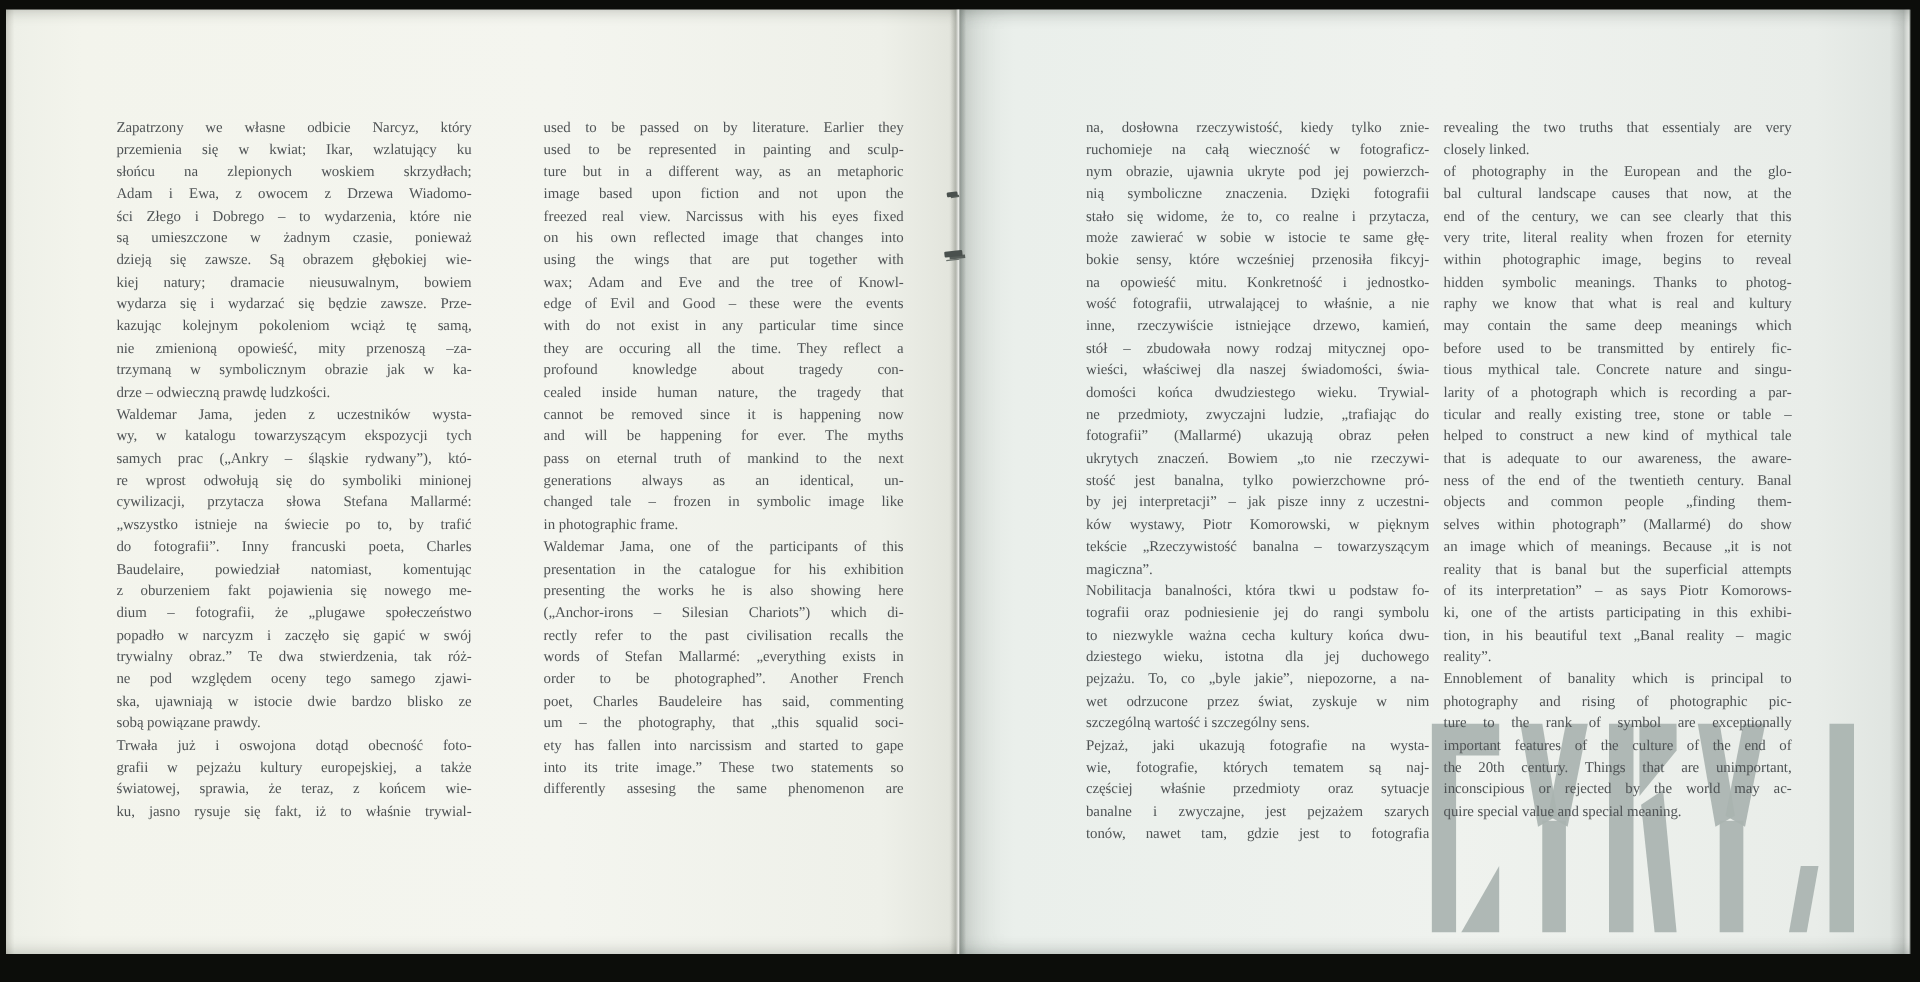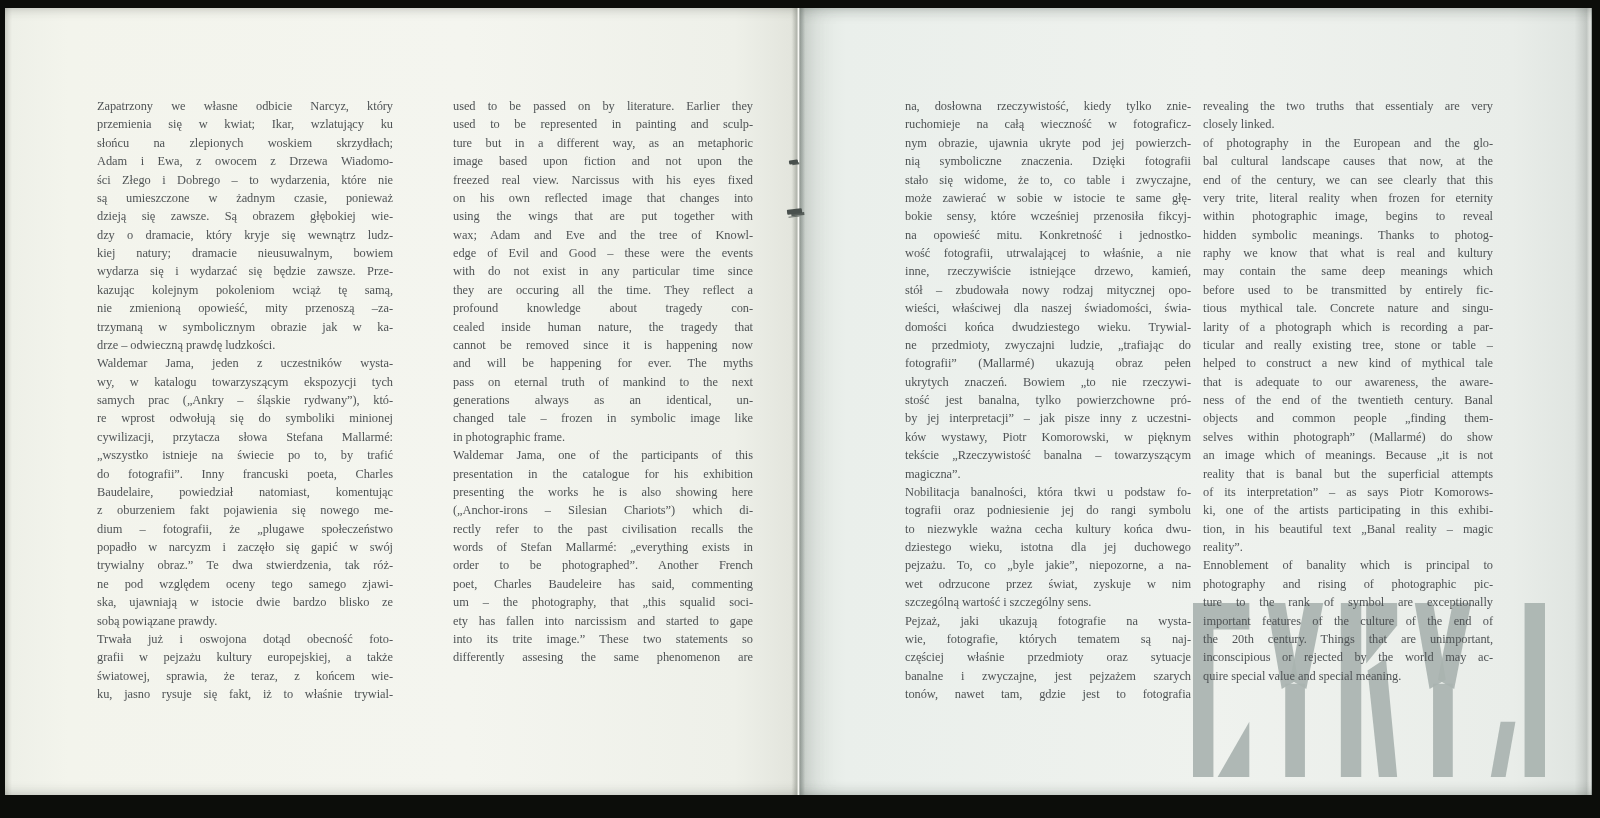--- a/index.html
+++ b/index.html
@@ -60,21 +60,20 @@
 
   <div class="page page-left">
     <div class="col c1">
         <div class="line">Zapatrzony we własne odbicie Narcyz, który</div>
         <div class="line">przemienia się w kwiat; Ikar, wzlatujący ku</div>
         <div class="line">słońcu na zlepionych woskiem skrzydłach;</div>
         <div class="line">Adam i Ewa, z owocem z Drzewa Wiadomo-</div>
         <div class="line">ści Złego i Dobrego – to wydarzenia, które nie</div>
         <div class="line">są umieszczone w żadnym czasie, ponieważ</div>
         <div class="line">dzieją się zawsze. Są obrazem głębokiej wie-</div>
-        <div class="line">dzy o dramacie, który kryje się wewnątrz ludz-</div>
         <div class="line">kiej natury; dramacie nieusuwalnym, bowiem</div>
         <div class="line">wydarza się i wydarzać się będzie zawsze. Prze-</div>
         <div class="line">kazując kolejnym pokoleniom wciąż tę samą,</div>
         <div class="line">nie zmienioną opowieść, mity przenoszą –za-</div>
         <div class="line">trzymaną w symbolicznym obrazie jak w ka-</div>
         <div class="line para-end">drze – odwieczną prawdę ludzkości.</div>
         <div class="line">Waldemar Jama, jeden z uczestników wysta-</div>
         <div class="line">wy, w katalogu towarzyszącym ekspozycji tych</div>
         <div class="line">samych prac („Ankry – śląskie rydwany”), któ-</div>
         <div class="line">re wprost odwołują się do symboliki minionej</div>
@@ -152,21 +151,21 @@
         <polygon points="942,0 1000,0 1000,340 942,340"></polygon>
         <polygon points="846,340 874,232 916,232 888,340"></polygon>
       </svg>
     </div>
 
     <div class="col c3">
         <div class="line">na, dosłowna rzeczywistość, kiedy tylko znie-</div>
         <div class="line">ruchomieje na całą wieczność w fotograficz-</div>
         <div class="line">nym obrazie, ujawnia ukryte pod jej powierzch-</div>
         <div class="line">nią symboliczne znaczenia. Dzięki fotografii</div>
-        <div class="line">stało się widome, że to, co table i zwyczajne,</div>
+        <div class="line">stało się widome, że to, co realne i przytacza,</div>
         <div class="line">może zawierać w sobie w istocie te same głę-</div>
         <div class="line">bokie sensy, które wcześniej przenosiła fikcyj-</div>
         <div class="line">na opowieść mitu. Konkretność i jednostko-</div>
         <div class="line">wość fotografii, utrwalającej to właśnie, a nie</div>
         <div class="line">inne, rzeczywiście istniejące drzewo, kamień,</div>
         <div class="line">stół – zbudowała nowy rodzaj mitycznej opo-</div>
         <div class="line">wieści, właściwej dla naszej świadomości, świa-</div>
         <div class="line">domości końca dwudziestego wieku. Trywial-</div>
         <div class="line">ne przedmioty, zwyczajni ludzie, „trafiając do</div>
         <div class="line">fotografii” (Mallarmé) ukazują obraz pełen</div>

